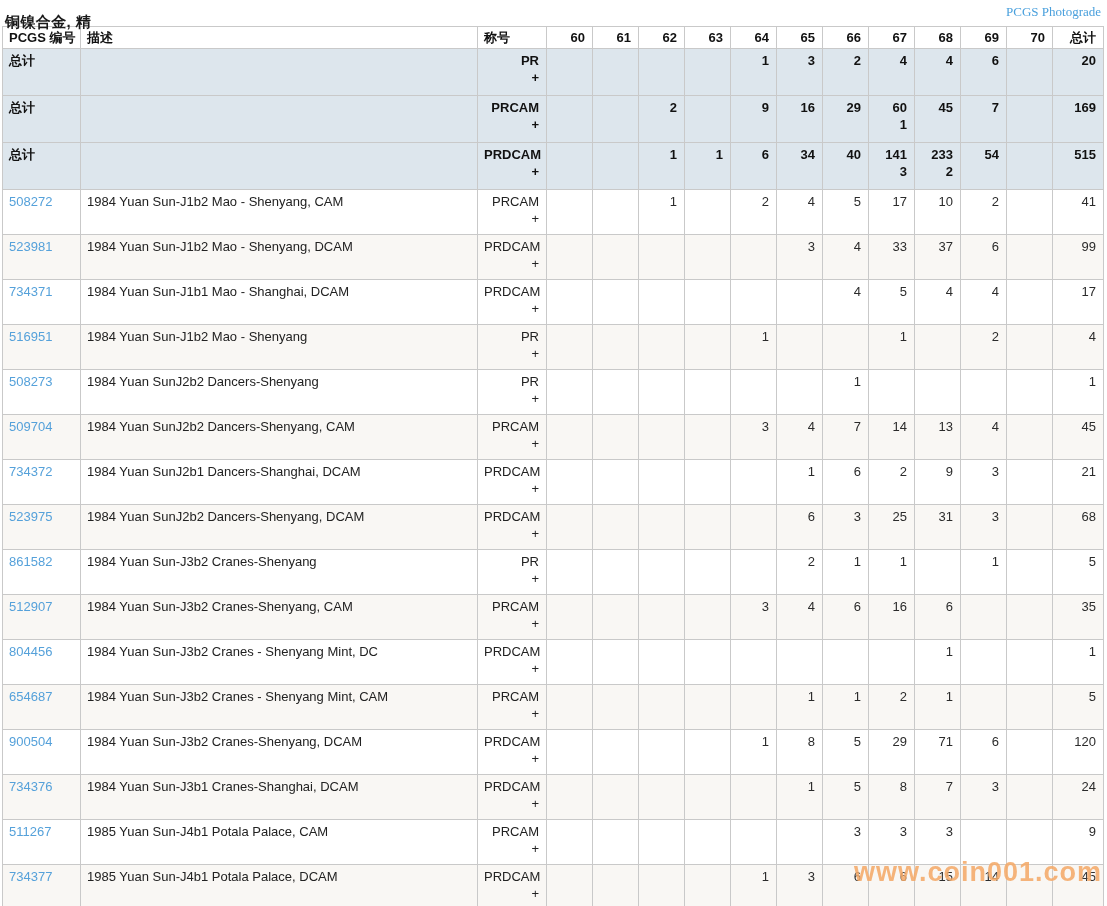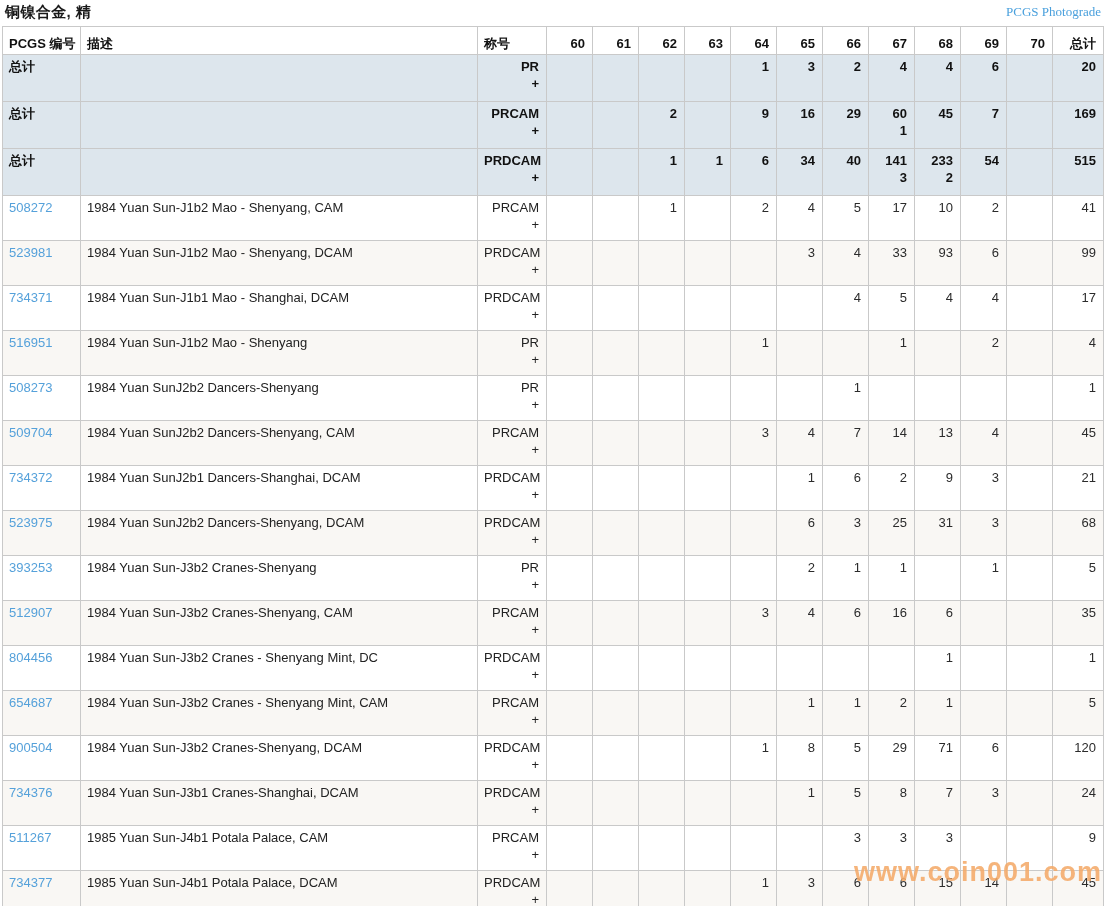--- a/index.html
+++ b/index.html
@@ -5,21 +5,21 @@
   * { box-sizing: border-box; margin: 0; padding: 0; }
   html, body {
     width: 1107px; height: 906px;
     background: #ffffff;
     font-family: "Liberation Sans", "DejaVu Sans", sans-serif;
     position: relative;
     overflow: hidden;
   }
   .topbar { position: relative; height: 26px; }
   .page-title {
-    position: absolute; left: 5px; top: 3px;
+    position: absolute; left: 5px; top: 13px;
     font-size: 15px; font-weight: bold; color: #1a1a1a;
     letter-spacing: 0.4px;
   }
   .photograde-link {
     position: absolute; right: 6px; top: 4px;
     font-size: 13px; color: #4aa0dd; text-decoration: none;
     cursor: pointer;
     font-family: Liberation Serif, serif;
   }
   table.pop-table {
@@ -31,21 +31,21 @@
     padding: 3px 7px 3px 6px;
     vertical-align: top;
     font-size: 13px;
     color: #222;
     overflow: hidden;
     white-space: nowrap;
     line-height: 17px;
   }
   .pop-table thead th {
     font-weight: bold; text-align: left;
-    height: 21px; padding-top: 8px; padding-bottom: 2px;
+    height: 21px; padding-top: 2px; padding-bottom: 2px;
     background: #ffffff; color: #111;
   }
   .pop-table thead th.num { text-align: right; }
   td.num { text-align: right; color: #2b2b2b; }
   tr.summary td {
     background: #dde6ed;
     font-weight: bold;
     height: 47px;
     color: #111;
   }
@@ -208,21 +208,21 @@
           <div class="cell-line">+</div>
         </td>
         <td class="num"></td>
         <td class="num"></td>
         <td class="num"></td>
         <td class="num"></td>
         <td class="num"></td>
         <td class="num">3</td>
         <td class="num">4</td>
         <td class="num">33</td>
-        <td class="num">93</td>
+        <td class="num">37</td>
         <td class="num">6</td>
         <td class="num"></td>
         <td class="num">99</td>
       </tr>
       <tr class="data">
         <td><a class="pcgs-link">734371</a></td>
         <td>1984 Yuan Sun-J1b1 Mao - Shanghai, DCAM</td>
         <td>
           <div class="cell-line">PRDCAM</div>
           <div class="cell-line">+</div>
@@ -334,21 +334,21 @@
         <td class="num"></td>
         <td class="num">6</td>
         <td class="num">3</td>
         <td class="num">25</td>
         <td class="num">31</td>
         <td class="num">3</td>
         <td class="num"></td>
         <td class="num">68</td>
       </tr>
       <tr class="data">
-        <td><a class="pcgs-link">393253</a></td>
+        <td><a class="pcgs-link">861582</a></td>
         <td>1984 Yuan Sun-J3b2 Cranes-Shenyang</td>
         <td>
           <div class="cell-line">PR</div>
           <div class="cell-line">+</div>
         </td>
         <td class="num"></td>
         <td class="num"></td>
         <td class="num"></td>
         <td class="num"></td>
         <td class="num"></td>

